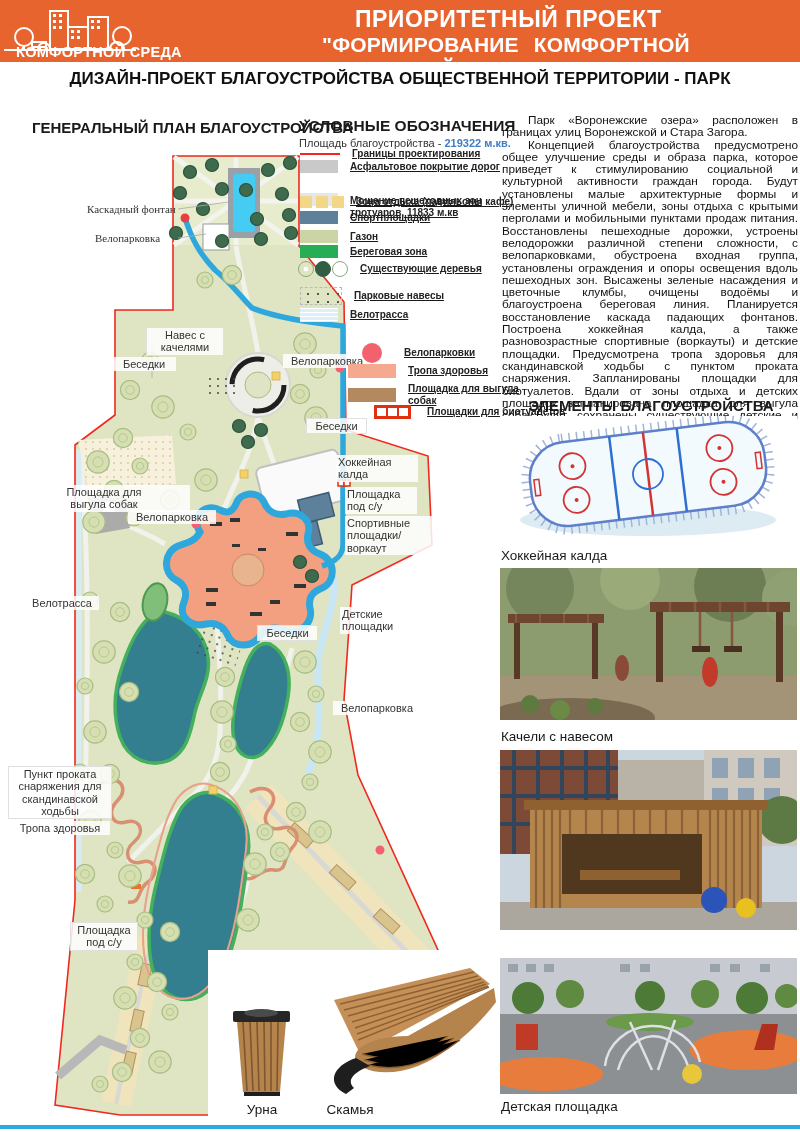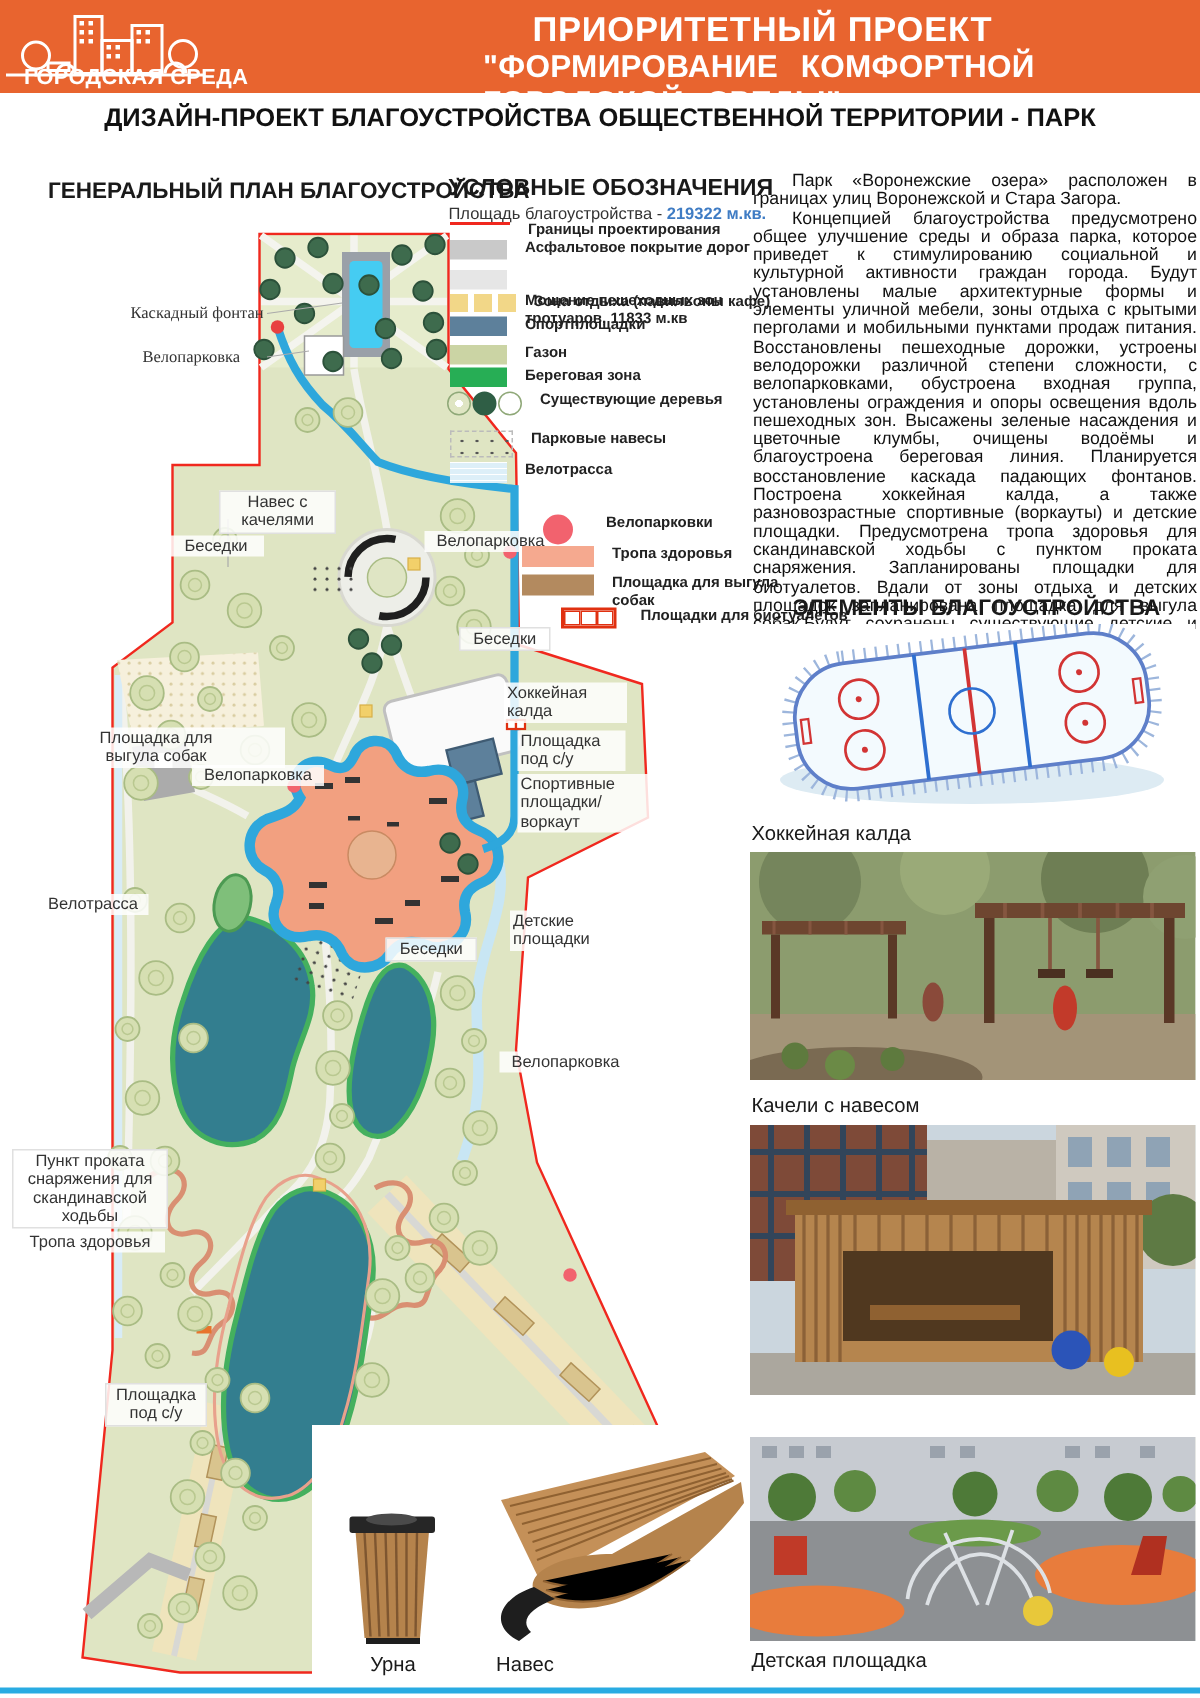--- a/index.html
+++ b/index.html
@@ -14,21 +14,21 @@
   .hline2{left:322px;top:33px;font:700 21px "Liberation Sans",sans-serif;color:#fff;word-spacing:9px;letter-spacing:.2px;}
   
   .title{left:0;top:68px;width:800px;text-align:center;font:700 17px/1.3 "Liberation Sans",sans-serif;color:#111;}
   
   .plan-head{left:32px;top:119px;font:700 15px "Liberation Sans",sans-serif;}
   .legend-head{left:299px;top:117px;font:700 15.5px "Liberation Sans",sans-serif;}
   .legend-area{left:299px;top:137px;font:400 11px "Liberation Sans",sans-serif;color:#333;}
   .legend-area b{color:#3F7CC4;font-weight:700;}
   .elements-head{left:505px;top:397px;width:292px;text-align:center;font:700 15px "Liberation Sans",sans-serif;}
   
-  .lrow{position:absolute;display:flex;align-items:flex-start;}
+  .lrow{position:absolute;display:flex;align-items:center;text-decoration:underline;}
   .lrow .sw{flex:0 0 auto;}
   .lrow .lab{margin-left:12px;font:700 10px/1.2 "Liberation Sans",sans-serif;color:#222;}
   .sw-line{width:40px;height:0;border-top:2.5px solid #F0281E;}
   .sw-box{width:38px;height:13px;}
   .c-asphalt{background:#C9C9C9;} .c-paving{background:#E6E6E6;}
   .c-sport{background:#5D809B;} .c-lawn{background:#CBD4A4;} .c-shore{background:#27AE55;}
   .sw-yellow{display:flex;gap:4px;} .sw-yellow i{width:12px;height:12px;background:#F2D788;}
   .sw-bike{width:38px;height:14px;background:#DDEFF8;background-image:linear-gradient(#fff 1px,transparent 1px);background-size:100% 4px;}
   .sw-trees{display:flex;gap:1px;}
   .sw-trees i{width:14px;height:14px;border:1.3px solid #8FA878;border-radius:50%;background:
@@ -84,21 +84,21 @@
       <rect x="89" y="11" width="3" height="3"></rect>
         <rect x="95" y="11" width="3" height="3"></rect>
       <rect x="89" y="17" width="3" height="3"></rect>
         <rect x="95" y="17" width="3" height="3"></rect>
       <rect x="69" y="21" width="3" height="3"></rect>
         <rect x="75" y="21" width="3" height="3"></rect>
       <rect x="69" y="27" width="3" height="3"></rect>
         <rect x="75" y="27" width="3" height="3"></rect>
     </g>
   </svg>
-  <div class="abs logo-title">ГОРОДСКАЯ СРЕДА</div>
+  <div class="abs logo-title">КОМФОРТНОЙ СРЕДА</div>
   <div class="abs hline1">ПРИОРИТЕТНЫЙ ПРОЕКТ</div>
   <div class="abs hline2">"ФОРМИРОВАНИЕ КОМФОРТНОЙ ГОРОДСКОЙ СРЕДЫ"</div>
 </div>
 
 <div class="abs title">
   <div>ДИЗАЙН-ПРОЕКТ БЛАГОУСТРОЙСТВА ОБЩЕСТВЕННОЙ ТЕРРИТОРИИ - ПАРК</div>
 </div>
 
 <div class="abs plan-head">ГЕНЕРАЛЬНЫЙ ПЛАН БЛАГОУСТРОЙСТВА</div>
 
@@ -683,15 +683,15 @@
     <path d="M60,88 C70,78 90,74 110,74 L196,26 L198,40 C180,64 150,92 120,104 C100,112 78,112 66,106 C56,100 55,94 60,88 Z" fill="#B5834C"></path>
     <g stroke="#8F6131" stroke-width="1.4">
       <path d="M64,92 C90,100 120,96 150,74"></path>
       <path d="M66,98 C92,106 124,100 156,76"></path>
       <path d="M70,103 C96,110 128,104 162,78"></path>
     </g>
   </g>
   <path d="M72,104 C56,110 48,118 56,126 L48,132 C28,122 34,104 58,96 Z" fill="#1e1e1e"></path>
 </svg>
 <div class="furn-label" style="left:212px;top:1102px;width:100px;">Урна</div>
-<div class="furn-label" style="left:300px;top:1102px;width:100px;">Навес</div>
+<div class="furn-label" style="left:300px;top:1102px;width:100px;">Скамья</div>
 
 <div class="abs bottom-line"></div>
 
 </body></html>

